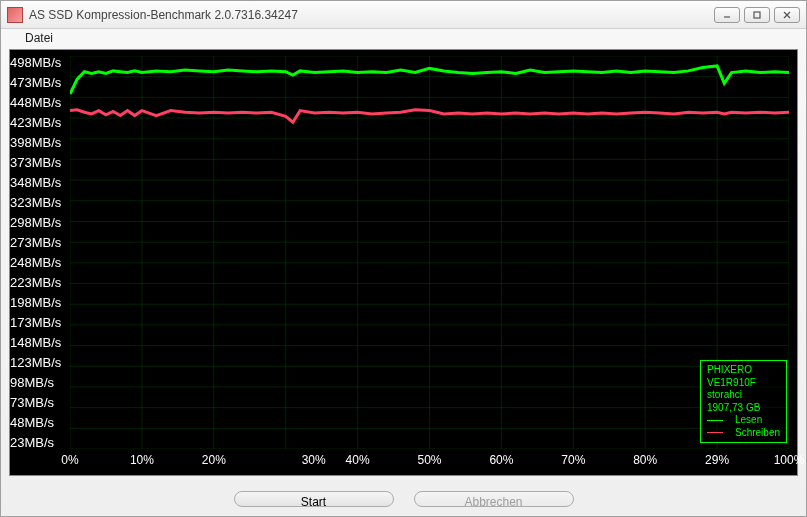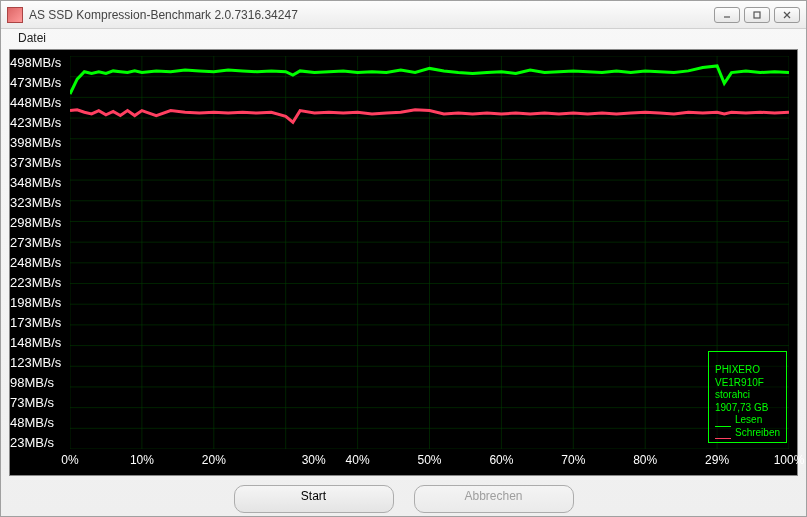--- a/index.html
+++ b/index.html
@@ -4,36 +4,36 @@
 <style>
 * { margin: 0; padding: 0; box-sizing: border-box; }
 body { font-family: "Segoe UI", Tahoma, sans-serif; font-size: 12px; background: #fff; width: 807px; height: 517px; overflow: hidden; }
 .window { width: 807px; height: 517px; border: 1px solid #a0a0a0; background: linear-gradient(to bottom, #f8f8f8, #efefef); display: flex; flex-direction: column; }
 .titlebar { height: 28px; background: linear-gradient(to bottom, #fdfdfd, #ebebeb); border-bottom: 1px solid #d0d0d0; display: flex; align-items: center; padding: 4px 6px; }
 .titlebar .app-icon { width: 16px; height: 16px; background: linear-gradient(135deg,#d66,#f99); border:1px solid #a44; margin-right: 6px; }
 .titlebar .title { flex: 1; color: #444; font-size: 12px; }
 .win-controls { display: flex; gap: 4px; }
 .win-btn { width: 26px; height: 16px; border: 1px solid #9a9a9a; border-radius: 3px; background: linear-gradient(to bottom,#fdfdfd,#e7e7e7); display:flex; align-items:center; justify-content:center; font-size:10px; color:#555; cursor:pointer; }
 .win-btn svg { width:10px; height:10px; }
-.menubar { height: 20px; padding: 2px 11px; font-size: 12px; color: #222; }
+.menubar { height: 20px; padding: 2px 18px; font-size: 12px; color: #222; }
 .menubar span { padding: 2px 6px; cursor:pointer; }
 .content { flex: 1; margin: 0 8px 6px 8px; background: #000; border: 1px solid #888; position: relative; }
 .chart-area { position: absolute; left: 60px; right: 8px; top: 6px; bottom: 26px; }
 .y-labels { position: absolute; left: 0; top: 6px; bottom: 26px; width: 58px; display: flex; flex-direction: column; justify-content: space-between; }
 .y-labels div { color: #fff; font-size: 13px; text-align: left; padding-right: 4px; line-height: 1; font-family: Arial, sans-serif; }
 .x-labels { position: absolute; left: 60px; right: 8px; bottom: 6px; height: 16px; }
 .x-labels div { position: absolute; color: #fff; font-size: 12px; transform: translateX(-50%); font-family: Arial, sans-serif; }
 .grid line { stroke: #004000; stroke-width: 1; }
-.legend-box { position: absolute; right: 10px; bottom: 32px; border: 1px solid #0f0; padding: 12px 6px 3px 6px; font-size: 10px; color: #0f0; font-family: Arial, sans-serif; line-height: 1.25; background: rgba(0,0,0,0.4); }
+.legend-box { position: absolute; right: 10px; bottom: 32px; border: 1px solid #0f0; padding: 3px 6px 3px 6px; font-size: 10px; color: #0f0; font-family: Arial, sans-serif; line-height: 1.25; background: rgba(0,0,0,0.4); }
 .legend-box .ro { color: #0f0; }
-.legend-box .legend-row { display:flex; align-items:flex-end; gap:4px; }
+.legend-box .legend-row { display:flex; align-items:center; gap:12px; }
 .legend-swatch { width:16px; height:0; border-top:1px solid; }
 .watermark { position: absolute; right: 10px; bottom: 4px; color: #2c7a2c; font-family: "Courier New", monospace; font-size: 14px; letter-spacing: 1px; }
 .button-row { height: 34px; display:flex; align-items:center; justify-content:center; gap: 20px; }
-.btn { width: 160px; height: 28px; border: 1px solid #acacac; background: linear-gradient(to bottom,#f5f5f5,#e4e4e4); font-size: 12px; text-align: center; line-height: 20px; border-radius: 10px; cursor:pointer; }
+.btn { width: 160px; height: 16px; border: 1px solid #acacac; background: linear-gradient(to bottom,#f5f5f5,#e4e4e4); font-size: 12px; text-align: center; line-height: 20px; border-radius: 10px; cursor:pointer; }
 .btn.disabled { color: #9e9e9e; background: linear-gradient(to bottom,#f4f4f4,#eaeaea); cursor:default; }
 </style>
 </head>
 <body>
 
 <div class="window">
   <div class="titlebar">
     <div class="app-icon"></div>
     <div class="title">AS SSD Kompression-Benchmark 2.0.7316.34247</div>
     <div class="win-controls">

